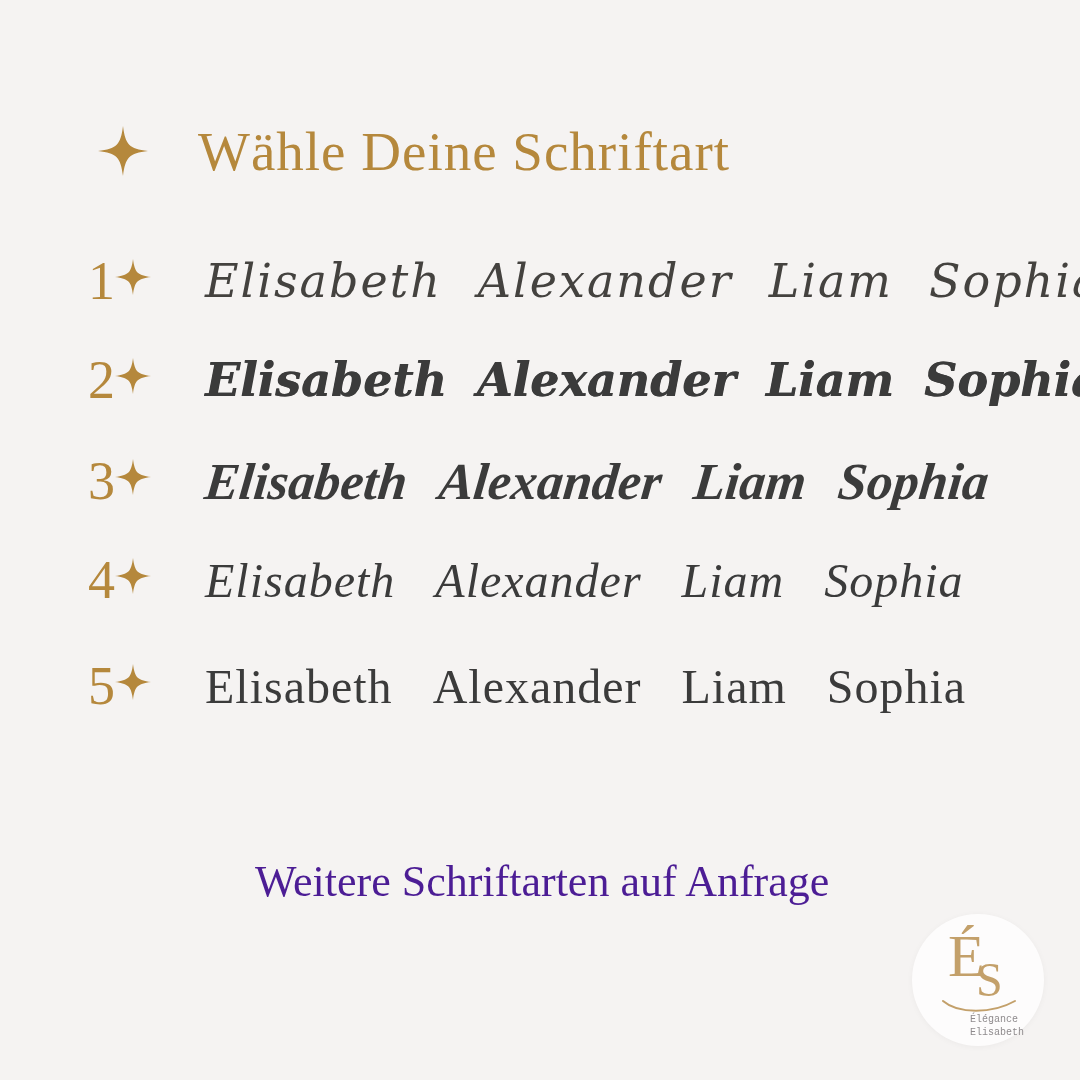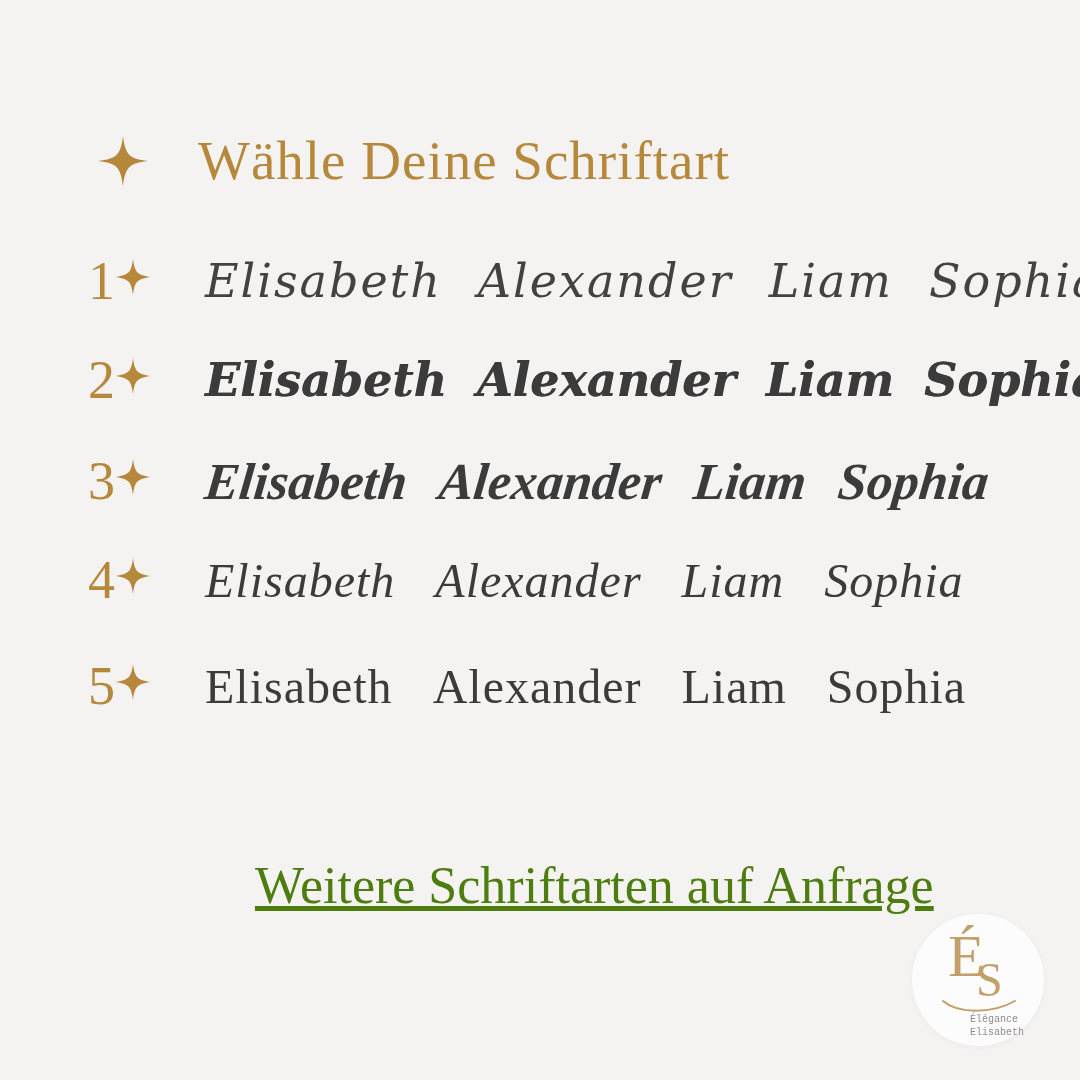--- a/index.html
+++ b/index.html
@@ -5,21 +5,21 @@
   * { margin:0; padding:0; box-sizing:border-box; }
   html,body { width:1080px; height:1080px; }
   body { font-family:"Liberation Serif", serif; }
   .canvas {
     position:relative; width:1080px; height:1080px;
     background:#f5f3f2; overflow:hidden;
   }
 
   
   .header { position:absolute; left:98px; top:120px; height:72px;
-            display:flex; align-items:flex-end; gap:50px; }
+            display:flex; align-items:flex-start; gap:50px; }
   .sparkle-lg { width:50px; height:62px; display:block; }
   .title { font-size:55px; color:#b5883c; letter-spacing:1px; white-space:nowrap; }
 
   
   .font-row { position:absolute; left:88px; height:96px;
               display:flex; align-items:center; }
   .row-num { width:117px; display:flex; align-items:center; color:#b5883c; }
   .row-num .digit { font-size:54px; line-height:1; }
   .sparkle-sm { width:36px; height:36px; margin-top:-8px; display:block; }
   .names { display:flex; color:#3b3b3b; white-space:nowrap; }
@@ -37,21 +37,21 @@
                   font-weight:700; font-size:52px; gap:32px; transform:skewX(-6deg); }
   .row-4 { top:532px; }
   .row-4 .names { font-family:"Liberation Serif", serif; font-style:italic;
                   font-weight:400; font-size:48px; letter-spacing:1px; gap:40px; }
   .row-5 { top:638px; }
   .row-5 .names { font-family:"Liberation Serif", serif; font-style:normal;
                   font-weight:400; font-size:48px; letter-spacing:1px; gap:40px; }
 
   
   .footer-note { position:absolute; left:255px; top:856px;
-                 font-size:52px; color:#4d7c0f; white-space:nowrap;text-decoration:underline; }
+                 font-size:44px; color:#4c1d95; white-space:nowrap; }
 
   
   .logo-badge { position:absolute; left:912px; top:914px; width:132px; height:132px;
                 border-radius:50%; background:#fdfcfc;
                 box-shadow:0 1px 6px rgba(0,0,0,0.04); }
   .logo-mono-e { position:absolute; left:36px; top:12px; font-size:60px; line-height:1;
                  color:#c3a06a; font-family:"Liberation Serif", serif; }
   .logo-mono-s { position:absolute; left:64px; top:42px; font-size:48px; line-height:1;
                  color:#c3a06a; font-family:"Liberation Serif", serif; }
   .logo-swash { position:absolute; left:28px; top:84px; width:78px; height:18px; }

